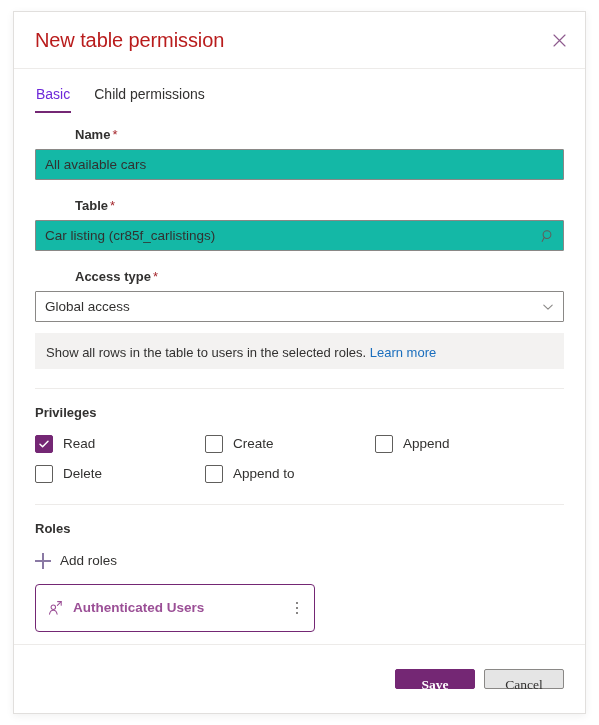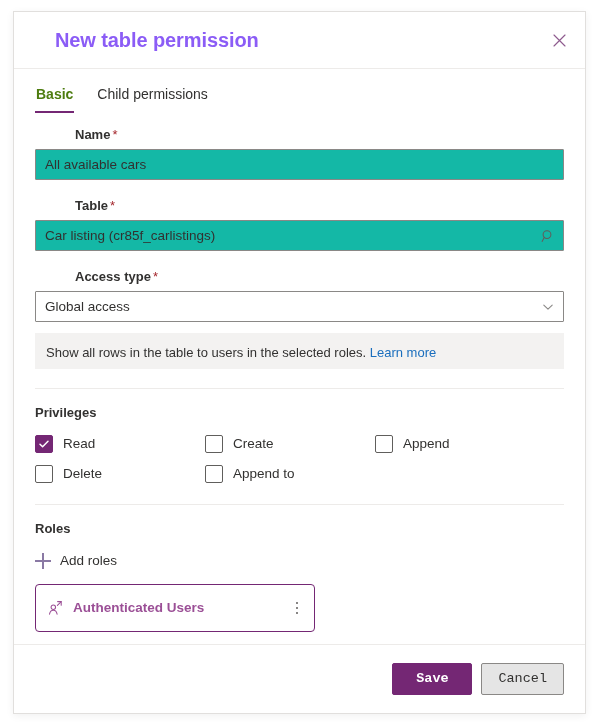--- a/index.html
+++ b/index.html
@@ -40,25 +40,24 @@
     position: relative;
     height: 57px;
     flex: 0 0 auto;
     border-bottom: 1px solid #edebe9;
     display: flex;
     align-items: center;
     padding: 0 20px 0 21px;
   }
   .dialog-title {
     font-size: 20px;
-    font-weight: 700;
-    color: #8b5cf6;
+    font-weight: 400;
+    color: #b91c1c;
     letter-spacing: -0.1px;
     line-height: 28px;
-    margin-left: 20px;
   }
   .close-btn {
     position: absolute;
     right: 10px;
     top: 12px;
     width: 32px;
     height: 32px;
     display: flex;
     align-items: center;
     justify-content: center;
@@ -83,22 +82,22 @@
     font-size: 14px;
     line-height: 20px;
     color: #323130;
     padding: 0 1px 9px 1px;
     cursor: pointer;
     background: none;
     border: none;
     font-family: inherit;
   }
   .tab.active {
-    font-weight: 700;
-    color: #4d7c0f;
+    font-weight: 400;
+    color: #6d28d9;
     margin-top: 45px;
   }
   .tab.active::after {
     content: "";
     position: absolute;
     left: 0;
     right: 0;
     bottom: 0;
     height: 2px;
     background: #742774;
@@ -339,23 +338,23 @@
     flex: 0 0 auto;
     border-top: 1px solid #edebe9;
     height: 69px;
     display: flex;
     align-items: center;
     justify-content: flex-end;
     gap: 9px;
     padding: 0 21px;
   }
   .btn {
-    height: 32px;
+    height: 20px;
     min-width: 80px;
-    font-family: Liberation Mono, monospace;
+    font-family: Liberation Serif, serif;
     font-size: 13.5px;
     border-radius: 2px;
     cursor: pointer;
     padding: 0 16px;
     line-height: 30px;
   }
   .btn-primary {
     background: #742774;
     border: 1px solid #742774;
     color: #ffffff;

